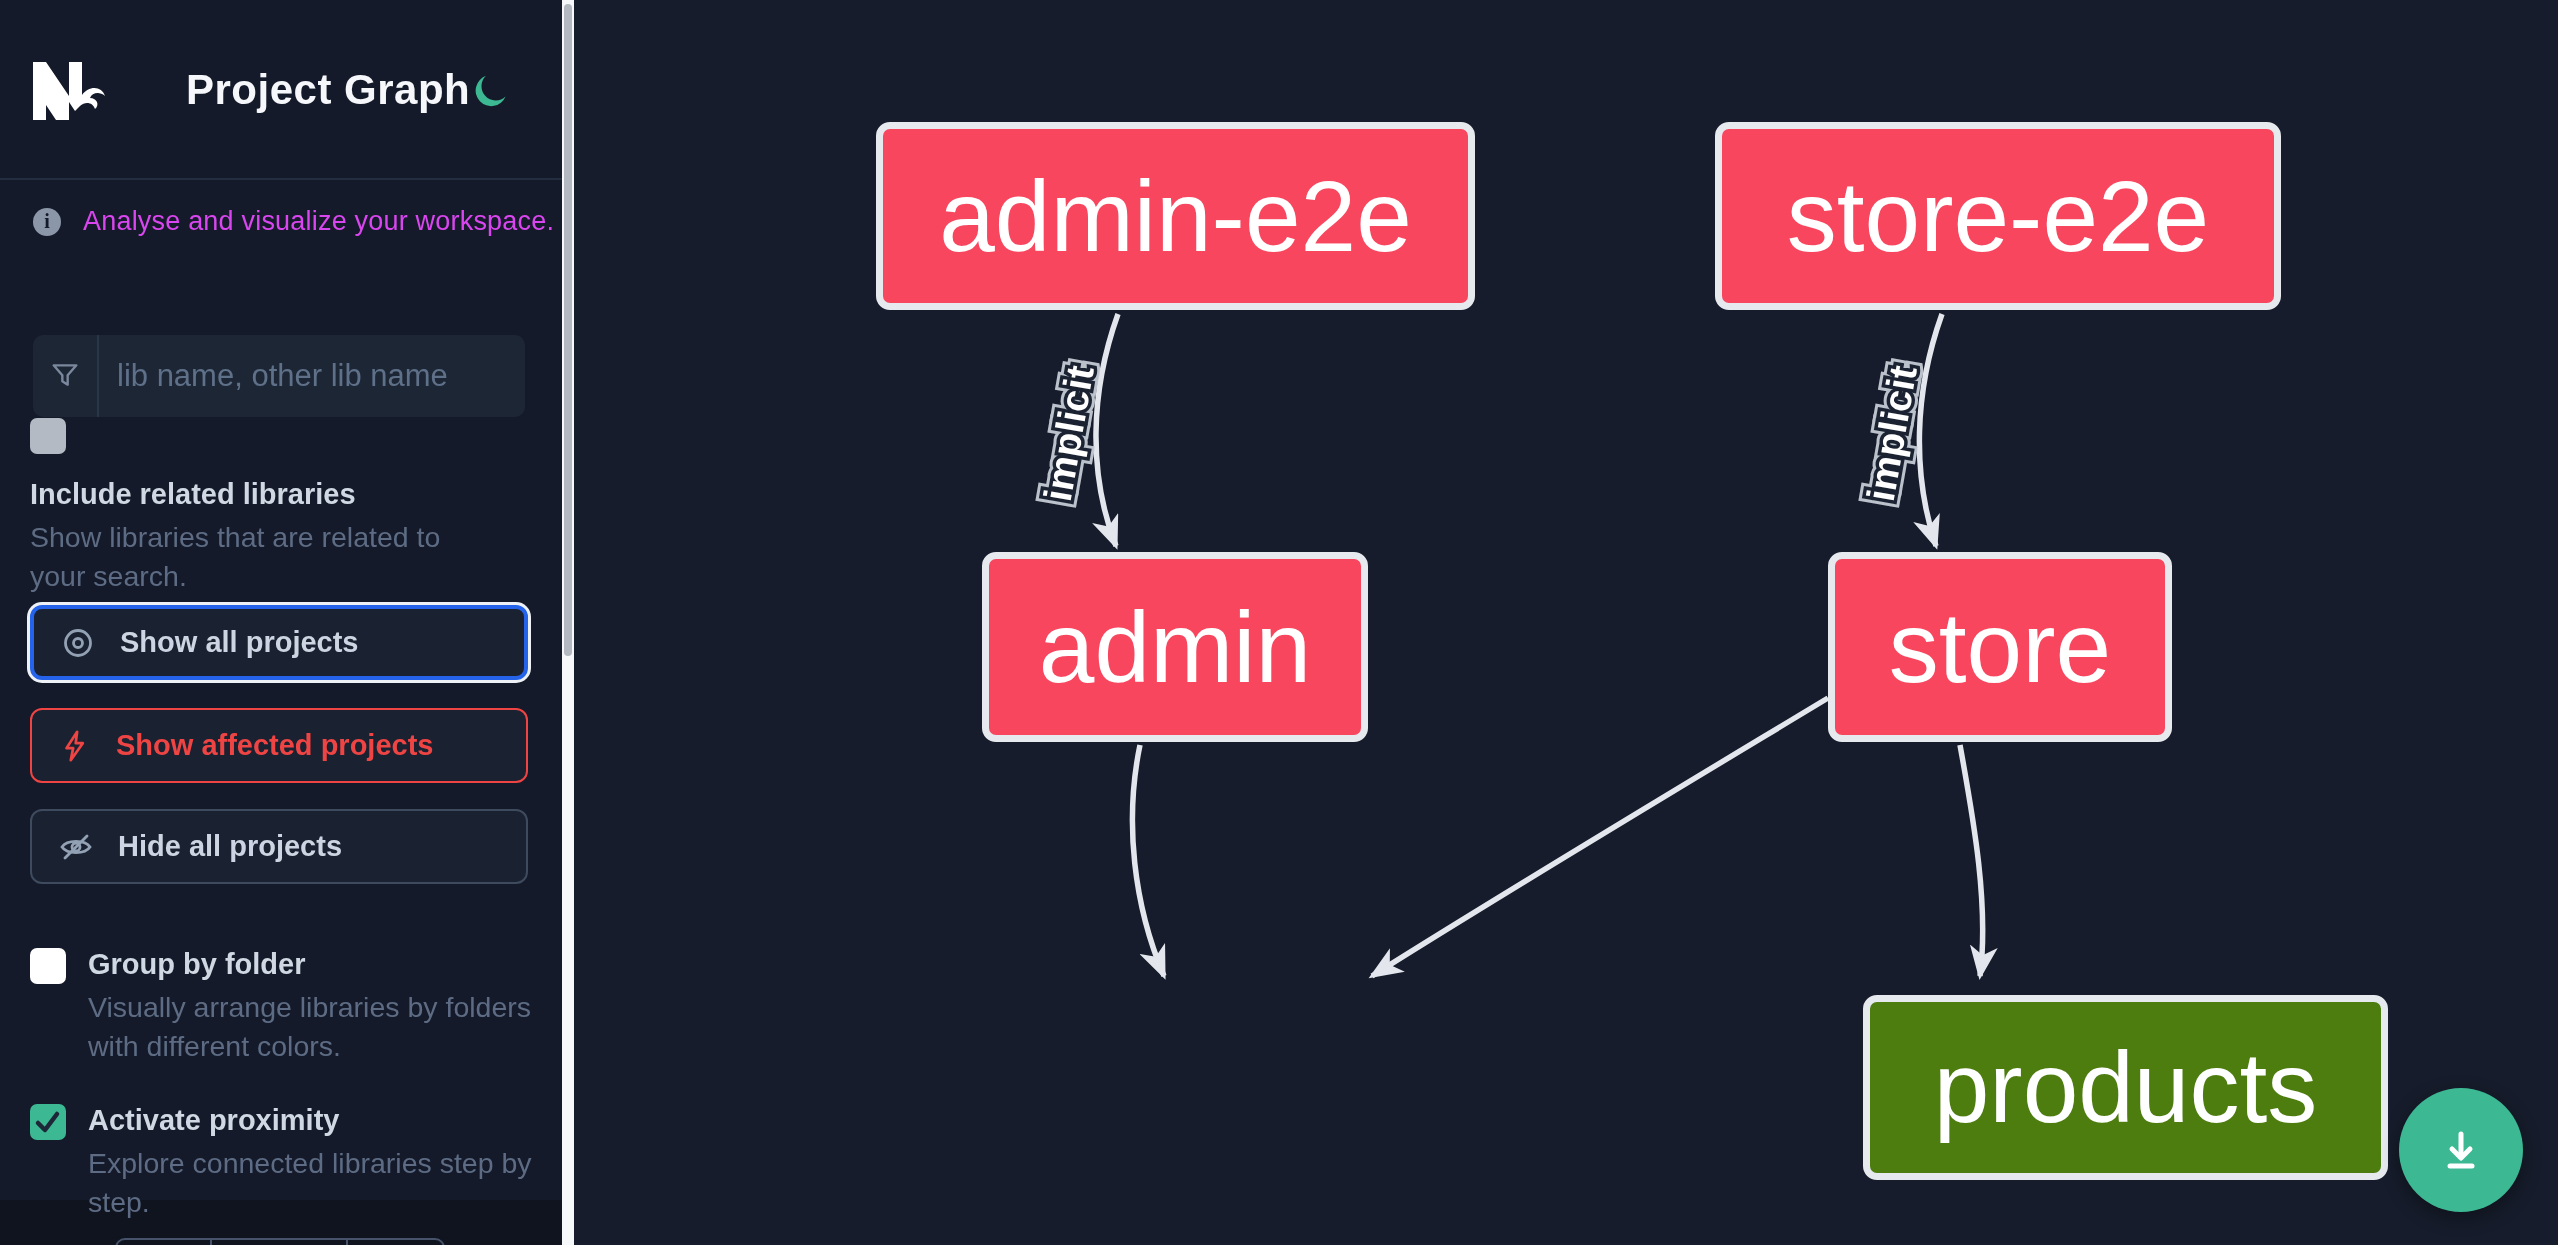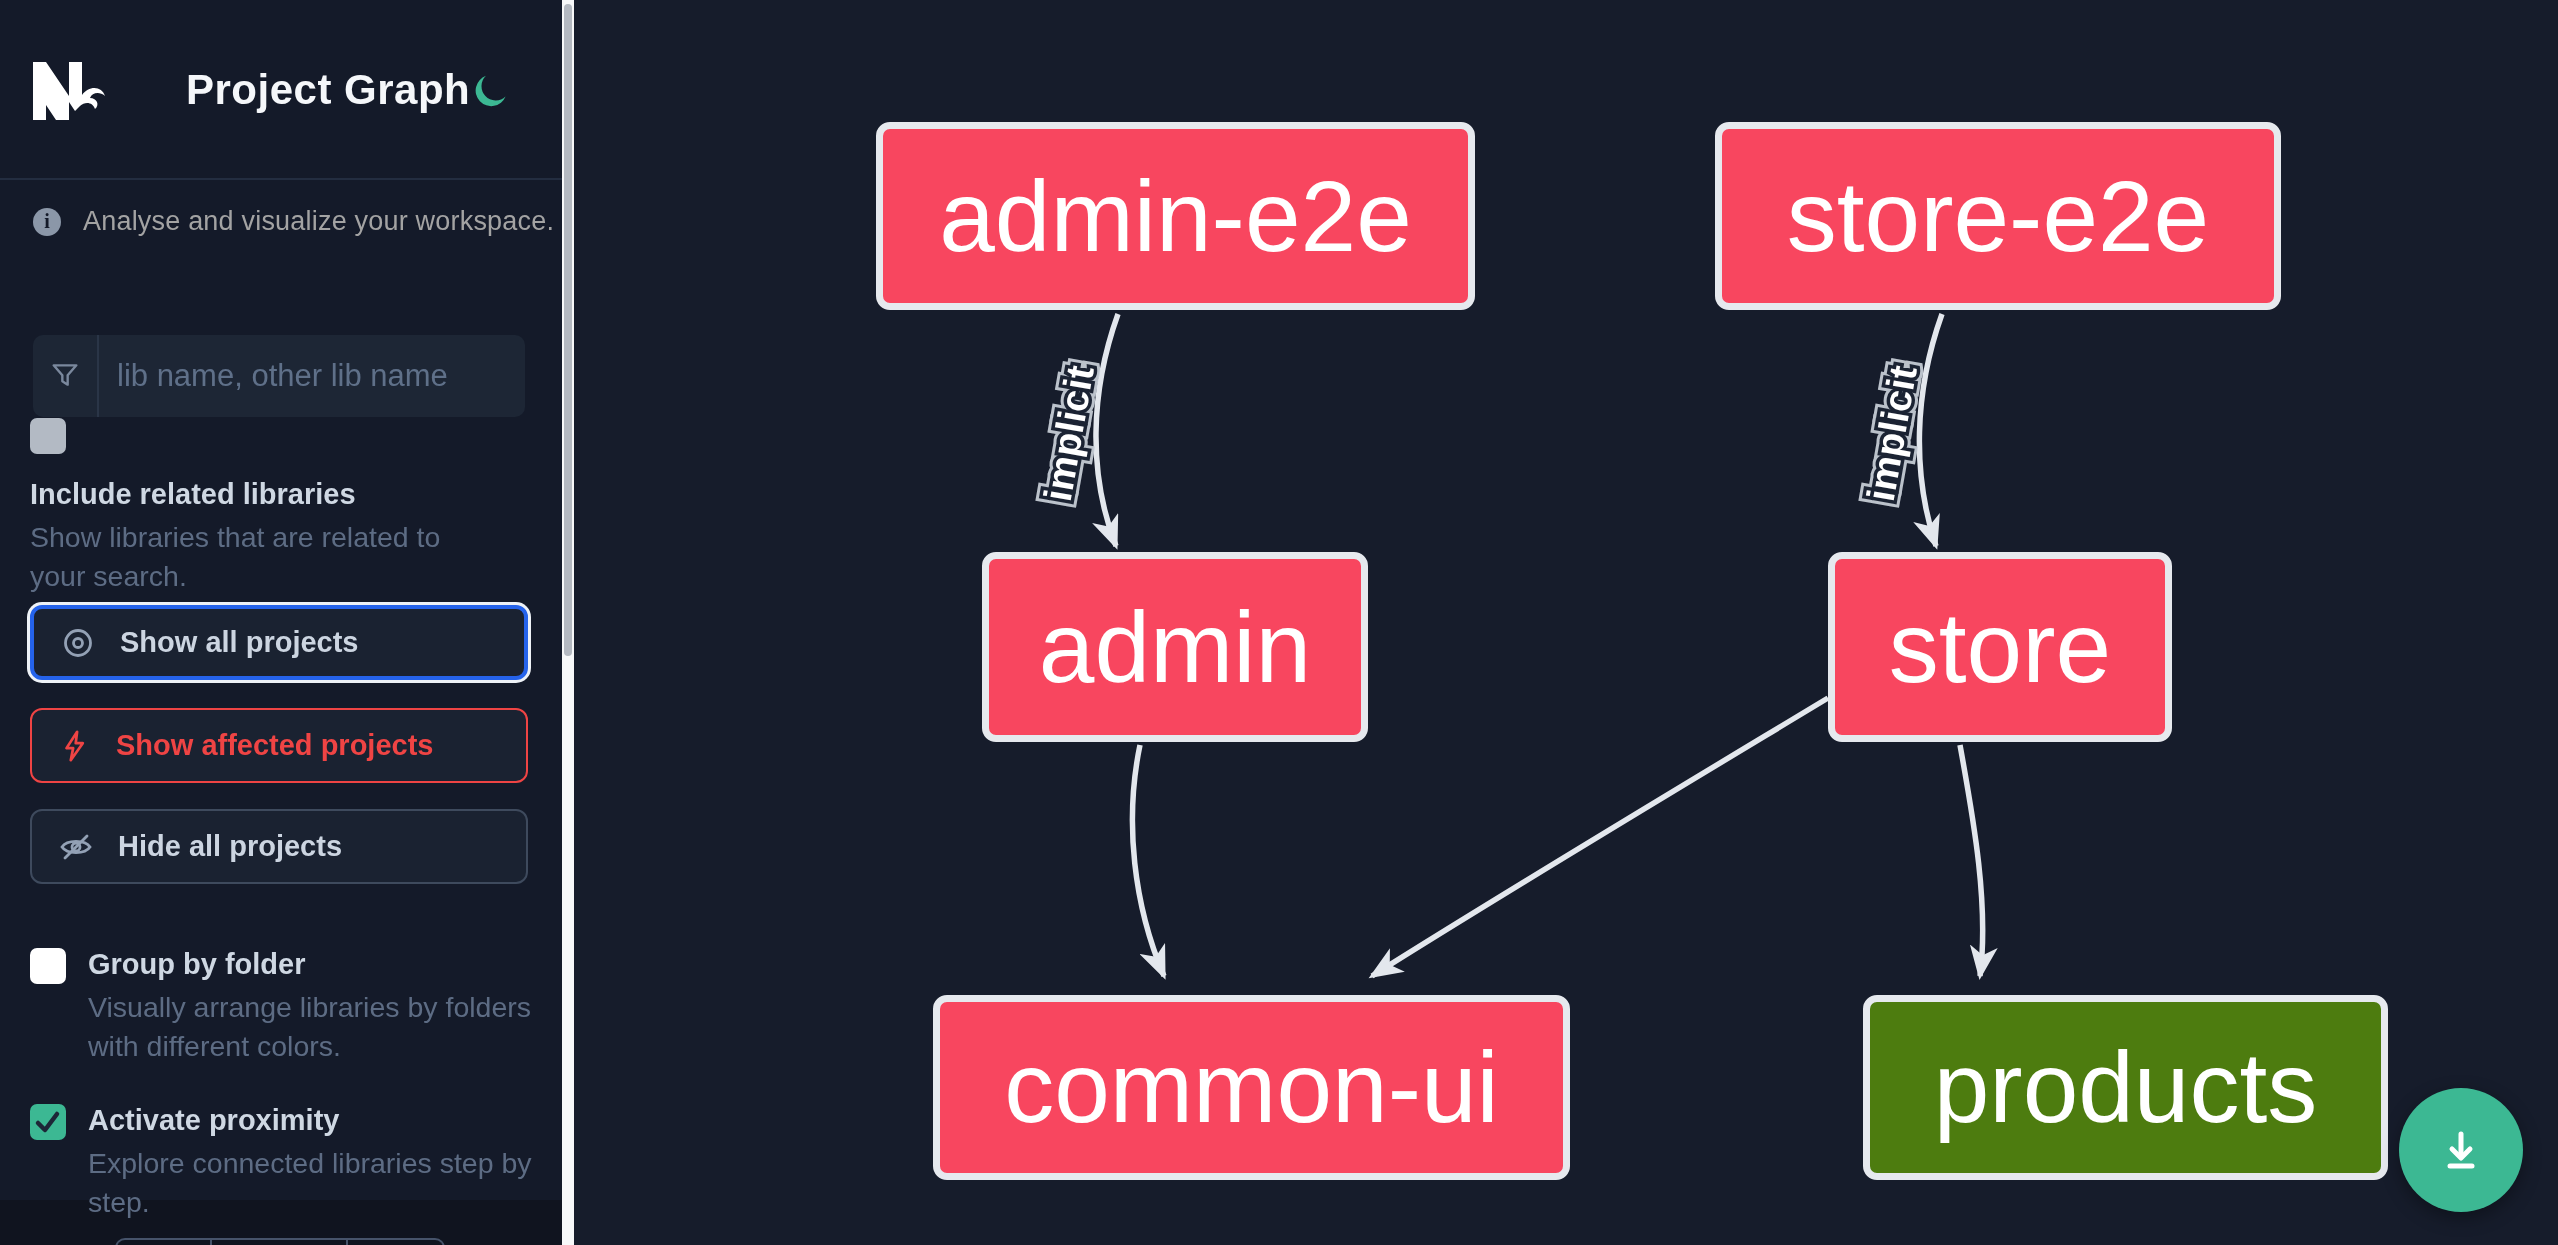--- a/index.html
+++ b/index.html
@@ -11,21 +11,21 @@
   .scrolltrack{position:absolute;left:562px;top:0;width:12px;height:1245px;background:#f7f8f9;}
   .scrollthumb{position:absolute;left:2px;top:4px;width:8px;height:652px;background:#b4b9c1;border-radius:5px;}
 
   .hdr{position:absolute;left:0;top:0;width:562px;height:180px;border-bottom:2px solid #232d40;box-sizing:border-box;}
   .nx-logo{position:absolute;left:29px;top:58px;}
   .app-title{position:absolute;left:186px;top:66px;font-size:42px;font-weight:700;color:#f5f7fa;letter-spacing:.5px;}
   .theme-btn{position:absolute;left:468px;top:70px;width:44px;height:44px;background:none;border:none;padding:0;cursor:pointer;}
 
   .tagline{position:absolute;left:33px;top:206px;display:flex;align-items:center;gap:22px;}
   .info-ic{width:28px;height:28px;border-radius:50%;background:#8b97a8;color:#141a29;font-size:20px;font-weight:700;display:flex;align-items:center;justify-content:center;font-family:"Liberation Serif",serif;}
-  .tagline-text{font-size:27px;color:#a3a3a3;letter-spacing:.2px;}
+  .tagline-text{font-size:27px;color:#d946ef;letter-spacing:.2px;}
 
   .search{position:absolute;left:33px;top:335px;width:492px;height:82px;background:#1d2635;border-radius:10px;display:flex;align-items:stretch;overflow:hidden;}
   .search .fcell{width:64px;display:flex;align-items:center;justify-content:center;border-right:2px solid #2a3547;}
   .search input{flex:1;background:transparent;border:none;outline:none;font-size:31px;color:#22c55e;padding:0 0 0 18px;font-family:"Liberation Sans",sans-serif;}
   .search input::placeholder{color:#5f7089;}
 
   .opt{position:absolute;left:30px;display:flex;gap:22px;}
   .cb{width:36px;height:36px;border-radius:7px;flex:0 0 36px;margin-top:2px;position:relative;}
   .cb.gray{background:#b3bac4;}
   .cb.white{background:#ffffff;}
@@ -184,23 +184,20 @@
     </div>
 
     <div class="node affected" style="left:408px;top:552px;width:386px;height:190px;">
       <span>admin</span>
     </div>
 
     <div class="node affected" style="left:1254px;top:552px;width:344px;height:190px;">
       <span>store</span>
     </div>
 
-    <div class="node affected" style="left:359px;top:995px;width:637px;height:185px;">
-      <span>common-ui</span>
-    </div>
 
     <div class="node normal" style="left:1241px;top:995px;width:525px;height:185px;">
       <span>products</span>
     </div>
 
     <button class="dl-btn">
       <svg width="52" height="52" viewBox="0 0 52 52" fill="none" stroke="#ffffff" stroke-width="5" stroke-linecap="round" stroke-linejoin="round">
         <path d="M26 10 V33"></path>
         <path d="M17 25 L26 34 L35 25"></path>
         <path d="M15 42 H37"></path>

